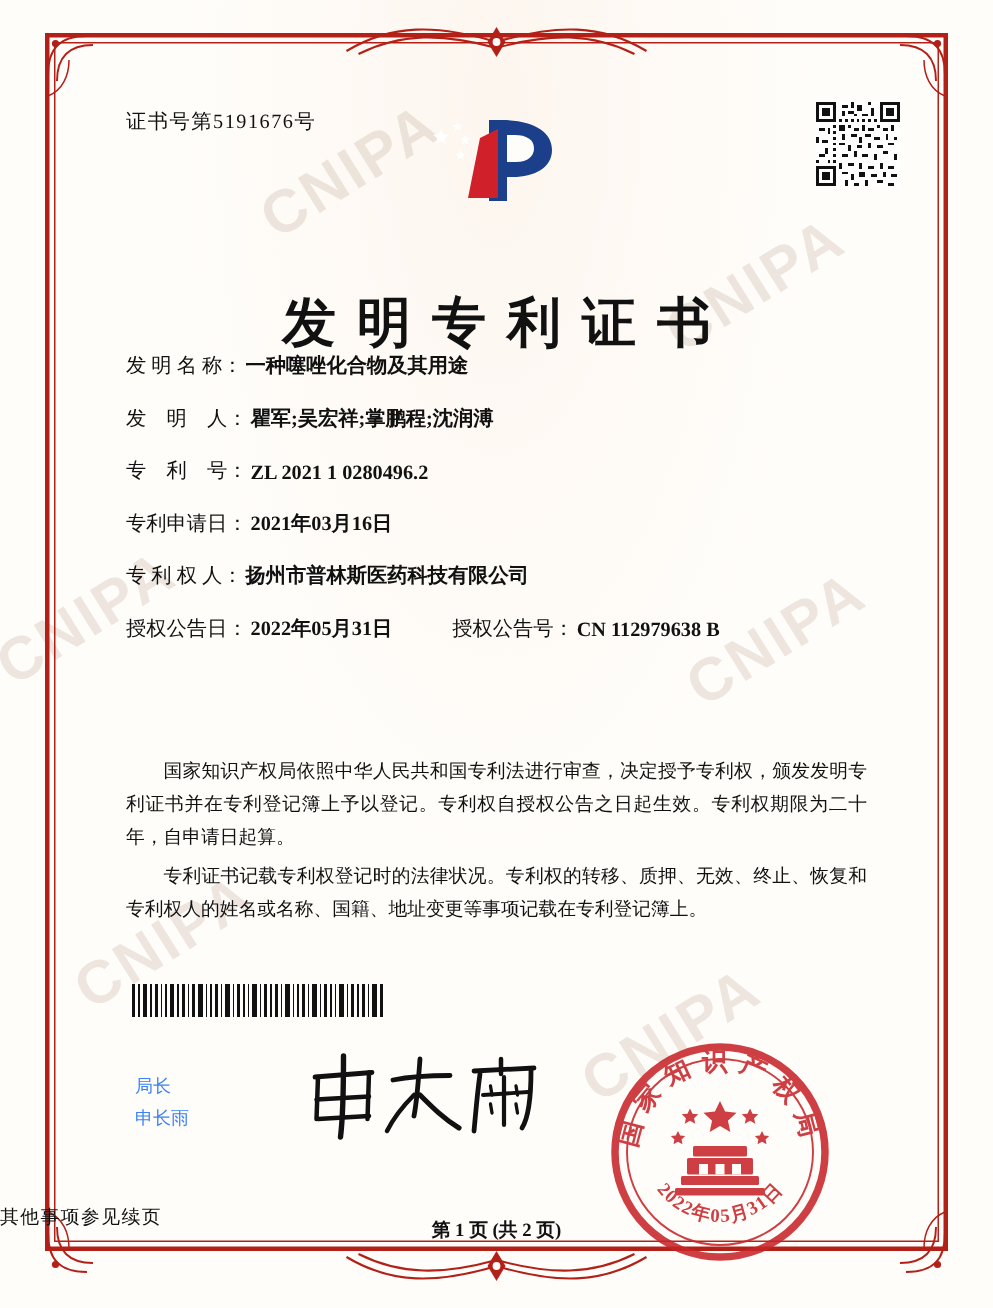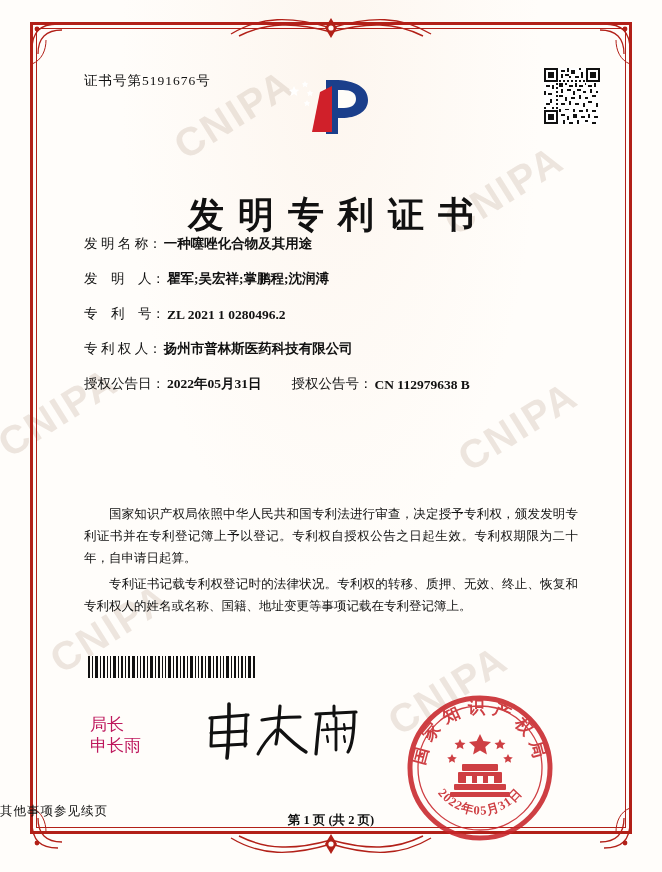--- a/index.html
+++ b/index.html
@@ -151,21 +151,21 @@
     white-space: pre;
     flex: none;
   }
   .row .value {
     margin-left: 2px;
     flex: 1 1 auto;
     font-weight: bold;
   }
   .row.two-col .value { flex: none; }
   .row .label2 {
-    margin-left: 30px;
+    margin-left: 40px;
     white-space: pre;
     flex: none;
     font-family: Liberation Serif, serif;
   }
 
   
   .paras {
     position: absolute;
     left: 84px;
     top: 503px;
@@ -187,23 +187,23 @@
     top: 656px;
     width: 172px;
     height: 22px;
   }
 
   
   .sig-block {
     position: absolute;
     left: 90px;
     top: 714px;
-    font-size: 17px;
+    font-size: 12px;
     line-height: 21px;
-    color: #be185d;
+    color: #3b82f6;
   }
   .handwriting {
     position: absolute;
     left: 196px;
     top: 700px;
     width: 170px;
     height: 62px;
   }
 
   
@@ -431,20 +431,24 @@
     <div class="row">
       <span class="label">发    明    人：</span>
       <span class="value">瞿军;吴宏祥;掌鹏程;沈润溥</span>
     </div>
 
     <div class="row">
       <span class="label">专    利    号：</span>
       <span class="value">ZL 2021 1 0280496.2</span>
     </div>
 
+    <div class="row">
+      <span class="label">专利申请日：</span>
+      <span class="value">2021年03月16日</span>
+    </div>
 
     <div class="row">
       <span class="label">专 利 权 人：</span>
       <span class="value">扬州市普林斯医药科技有限公司</span>
     </div>
 
 
     <div class="row two-col">
       <span class="label">授权公告日：</span>
       <span class="value">2022年05月31日</span>

